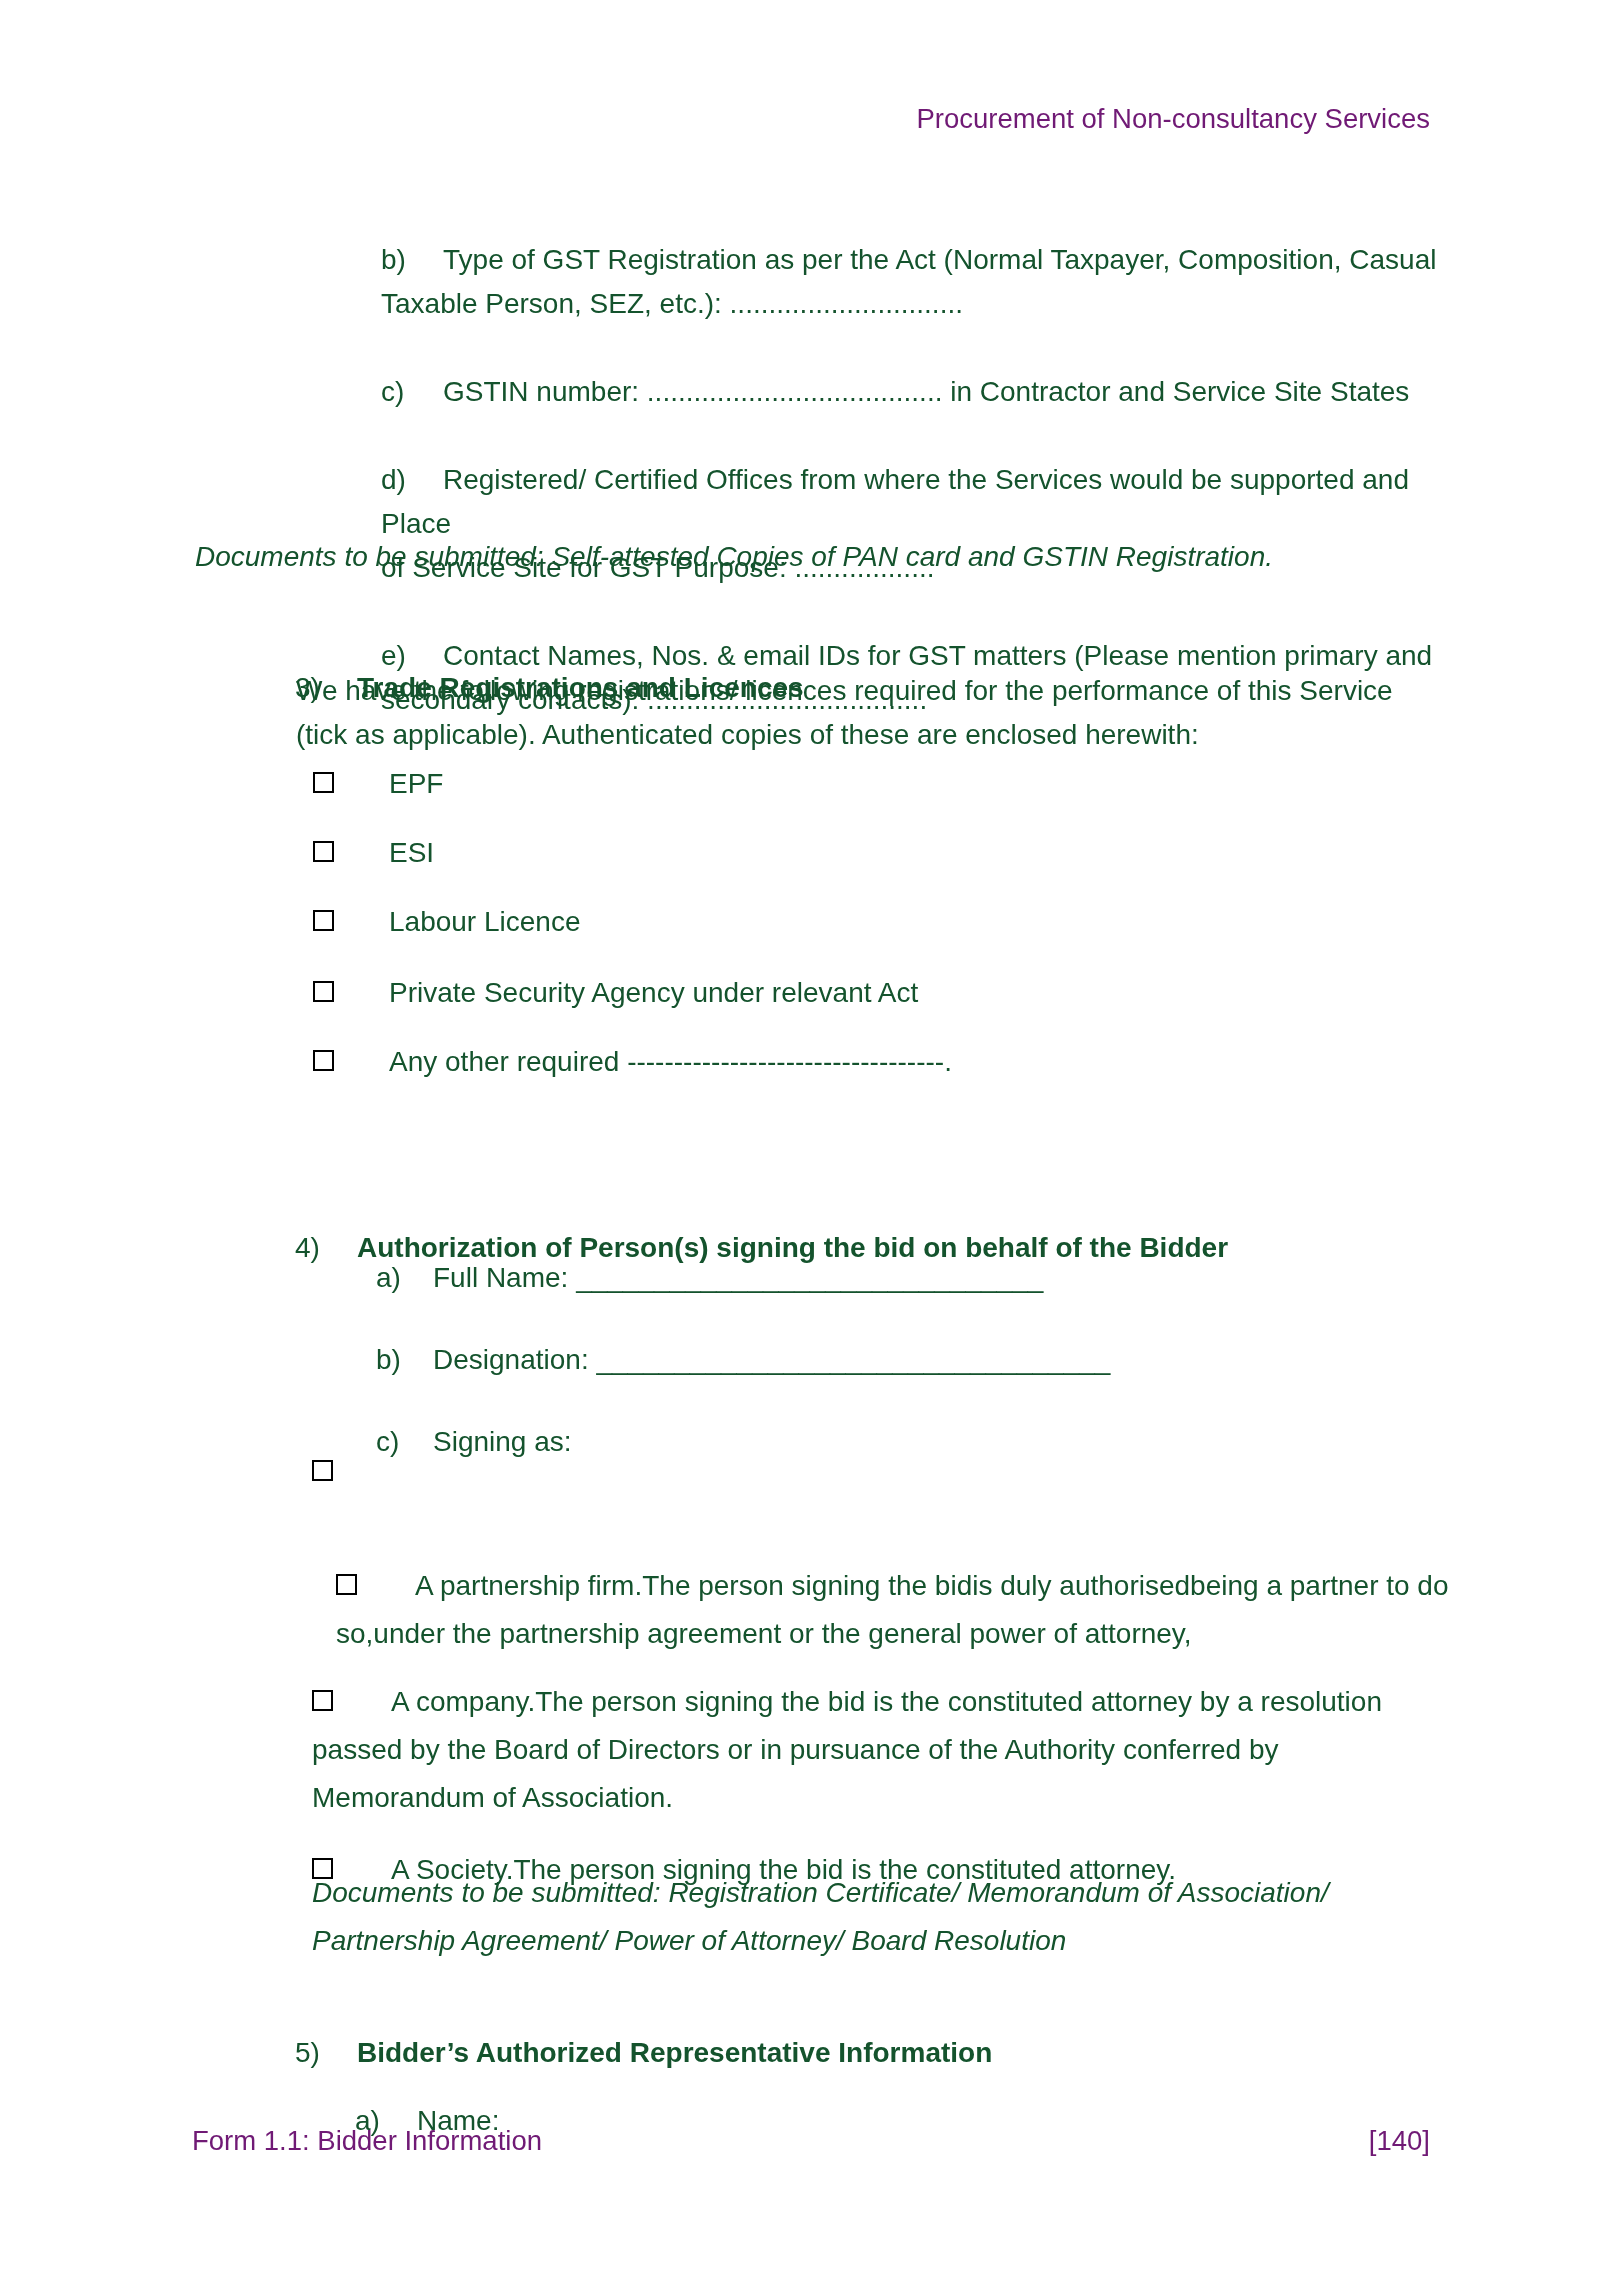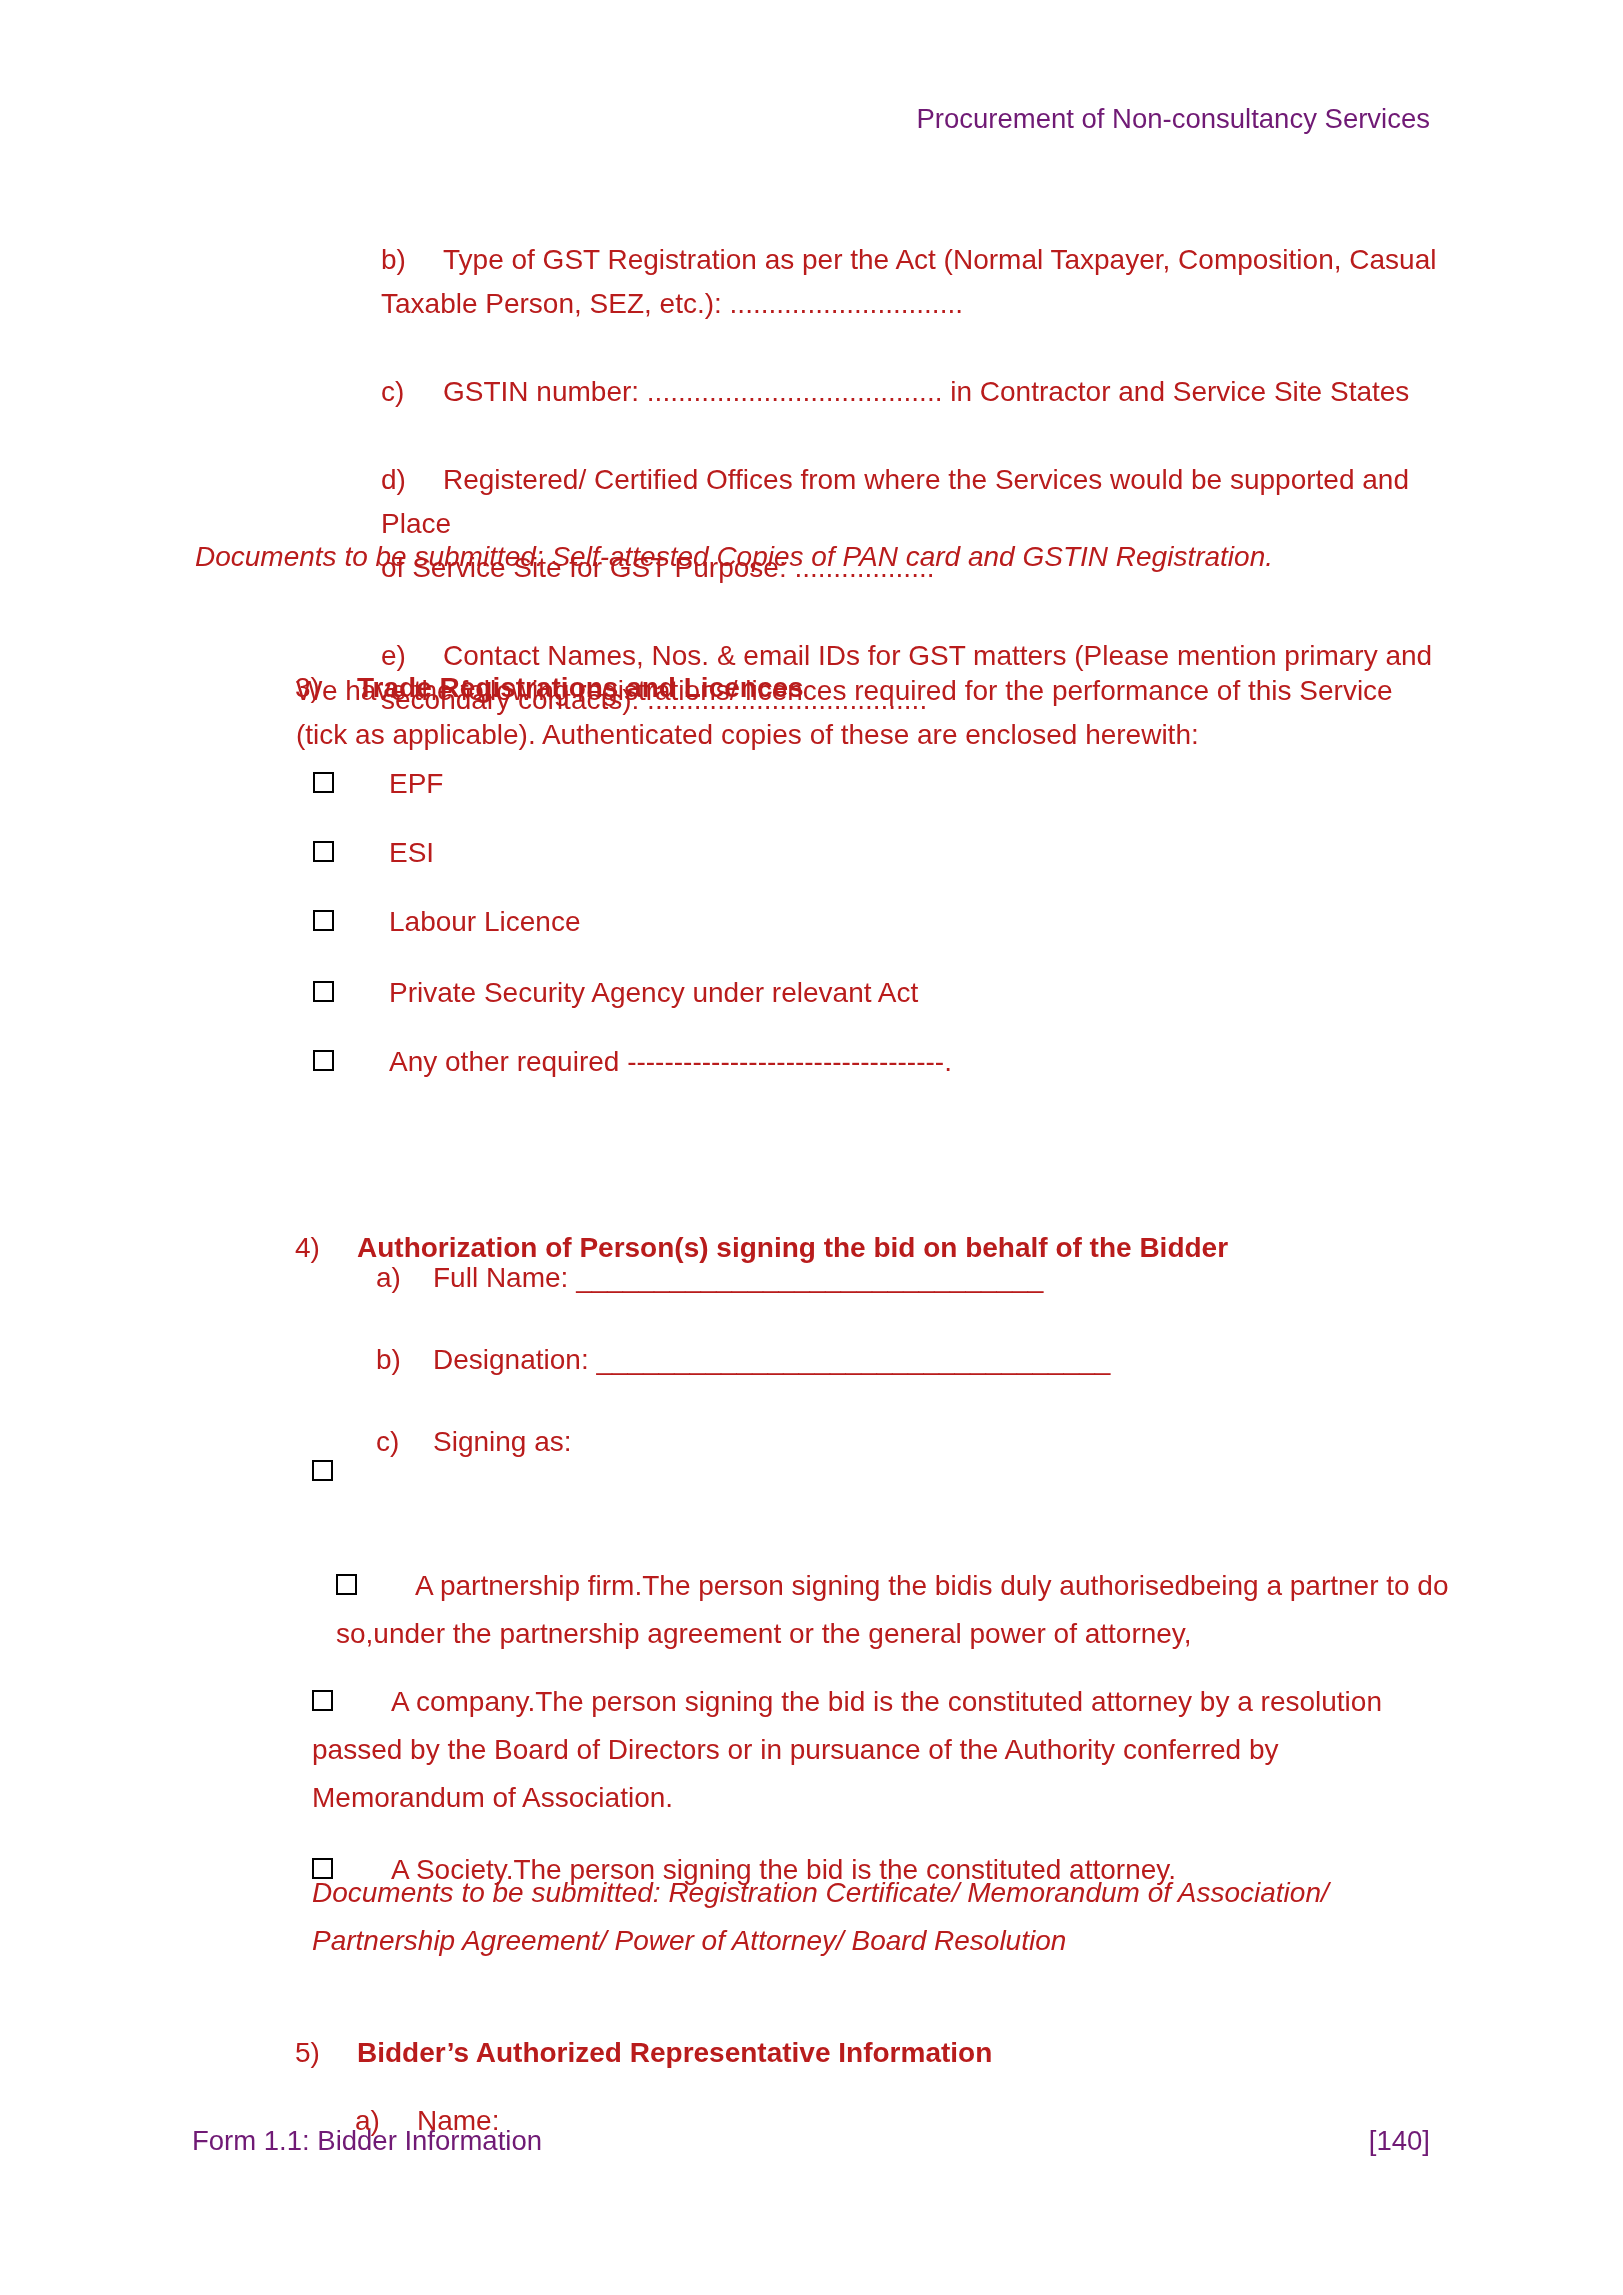--- a/index.html
+++ b/index.html
@@ -3,21 +3,21 @@
 <meta charset="utf-8">
 <style>
   html,body { margin:0; padding:0; }
   body {
     width:1623px; height:2295px;
     background:#ffffff; color:#000000;
     font-family:"Liberation Sans","DejaVu Sans",sans-serif;
     position:relative;
   }
   .abs { position:absolute; }
-  .body-txt { font-size:28px; color:#b91c1c; }
+  .body-txt { font-size:28px; color:#14532d; }
   .hdr-txt  { font-size:27.5px; color:#701a75; }
   .hang { white-space:pre-line; }
   .hang .lbl { display:inline-block; vertical-align:baseline; }
   .gst-item   { padding-left:62px; text-indent:-62px; line-height:44px; }
   .gst-item .lbl { width:62px; text-indent:0; }
   .note { font-style:italic; line-height:44px; white-space:pre-line; }
   .sec-head { padding-left:62px; text-indent:-62px; line-height:44px; }
   .sec-head .lbl { width:62px; font-weight:400; text-indent:0; }
   .sec-head .ttl { font-weight:700; }
   .para { line-height:44px; white-space:pre-line; }

